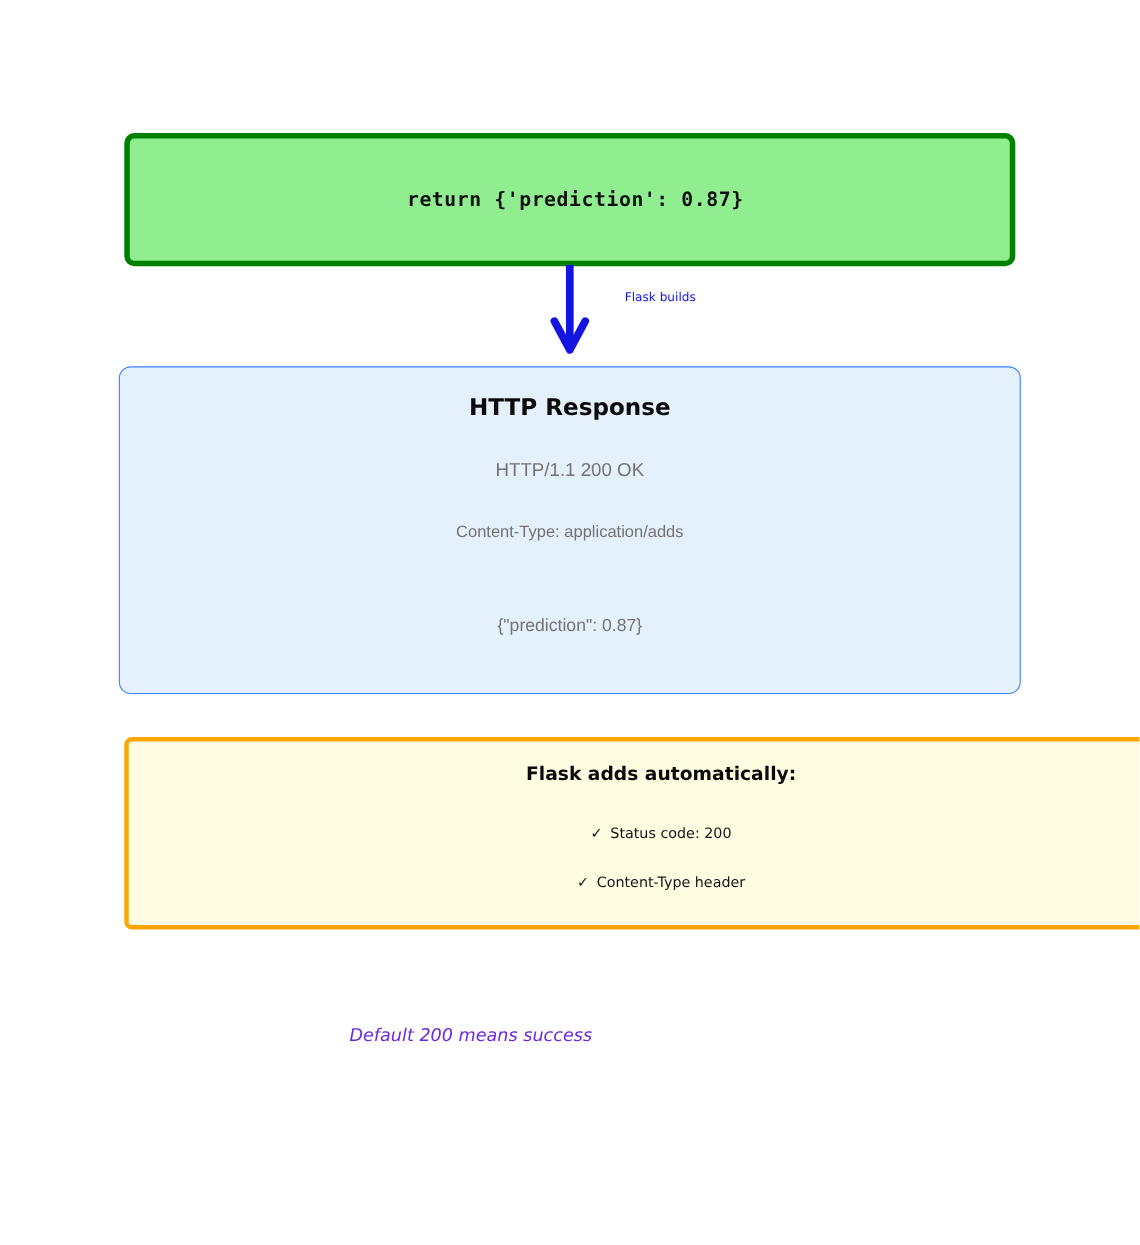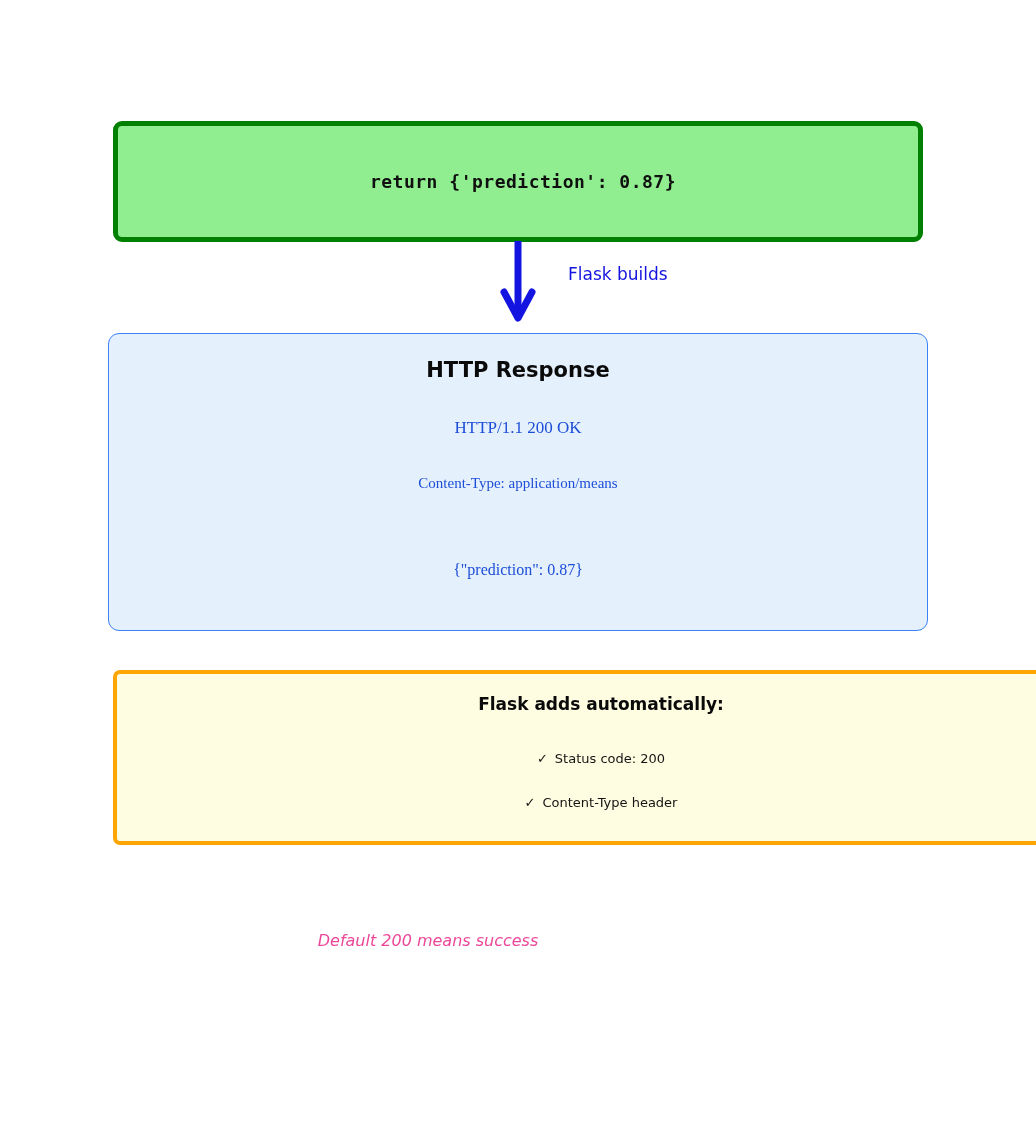--- a/index.html
+++ b/index.html
@@ -46,21 +46,21 @@
     position: absolute;
     left: 499px;
     top: 241px;
     width: 38px;
     height: 84px;
   }
   .arrow-label {
     position: absolute;
     left: 568px;
     top: 264px;
-    font-size: 17px;
+    font-size: 11px;
     color: #1414e0;
   }
   
   .response-box {
     left: 108px;
     top: 333px;
     width: 820px;
     height: 298px;
     background: #E4F0FC;
     border: 1px solid #3b82f6;
@@ -72,22 +72,22 @@
     width: 100%;
     text-align: center;
   }
   .response-title {
     top: 24px;
     font-size: 21px;
     font-weight: bold;
     color: #0a0a0a;
   }
   .mono {
-    font-family: Liberation Serif, serif;
-    color: #1d4ed8;
+    font-family: Liberation Sans, sans-serif;
+    color: #737373;
   }
   .status-line   { top: 84px;  font-size: 17px; }
   .header-line   { top: 141px; font-size: 15px; }
   .body-line     { top: 227px; font-size: 16px; }
   
   .auto-box {
     left: 113px;
     top: 670px;
     width: 976px;
     height: 175px;
@@ -112,21 +112,21 @@
   }
   
   .footnote {
     position: absolute;
     left: 0;
     top: 931px;
     width: 856px;
     text-align: center;
     font-style: italic;
     font-size: 16px;
-    color: #ec4899;
+    color: #6d28d9;
   }
 </style>
 </head>
 <body>
 
 <div class="canvas">
 
   <div class="box code-box">
     <div class="code-text">return {'prediction': 0.87}</div>
   </div>
@@ -134,21 +134,21 @@
   <svg class="down-arrow" viewBox="0 0 38 84" xmlns="http://www.w3.org/2000/svg">
     <line x1="19" y1="0" x2="19" y2="74" stroke="#1414e0" stroke-width="7"></line>
     <polyline points="5,51 19,77 33,51" fill="none" stroke="#1414e0" stroke-width="7" stroke-linecap="round" stroke-linejoin="round"></polyline>
   </svg>
 
   <div class="arrow-label">Flask builds</div>
 
   <div class="box response-box">
     <div class="center-line response-title">HTTP Response</div>
     <div class="center-line mono status-line">HTTP/1.1 200 OK</div>
-    <div class="center-line mono header-line">Content-Type: application/means</div>
+    <div class="center-line mono header-line">Content-Type: application/adds</div>
     <div class="center-line mono body-line">{"prediction": 0.87}</div>
   </div>
 
   <div class="box auto-box">
     <div class="center-line auto-title">Flask adds automatically:</div>
     <div class="center-line auto-item auto-item-1">
       <span class="check-icon">✓</span><span>Status code: 200</span>
     </div>
     <div class="center-line auto-item auto-item-2">
       <span class="check-icon">✓</span><span>Content-Type header</span>

